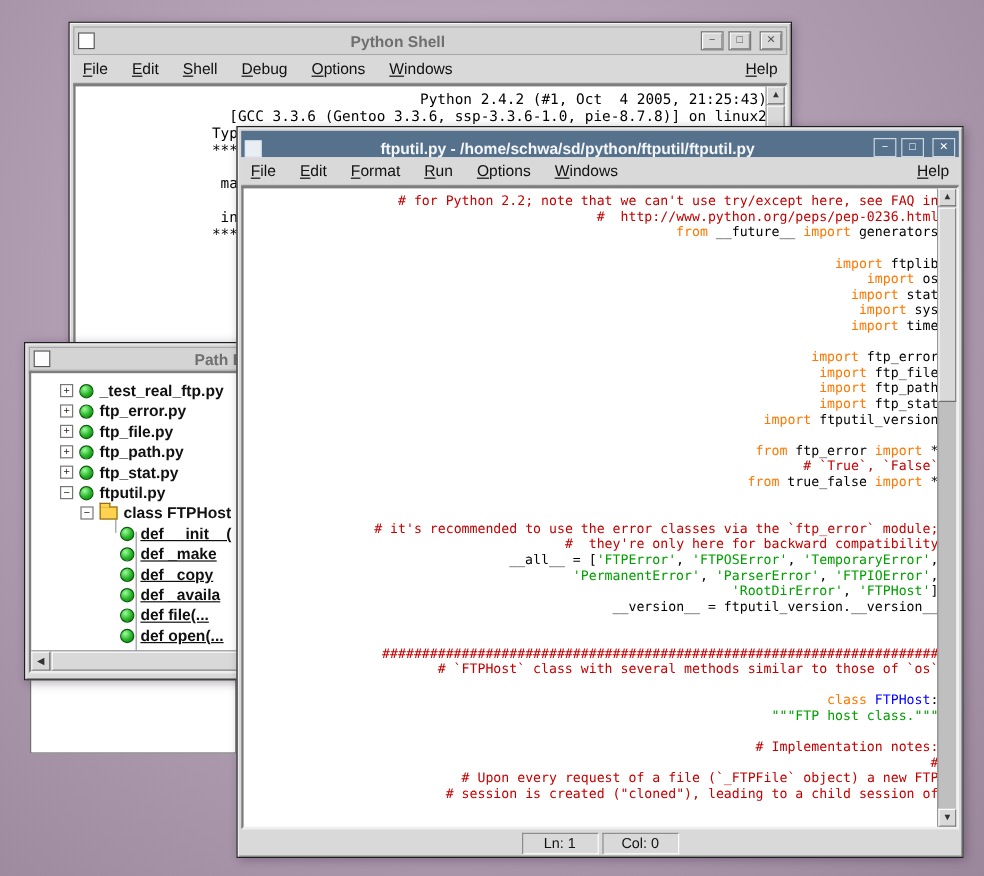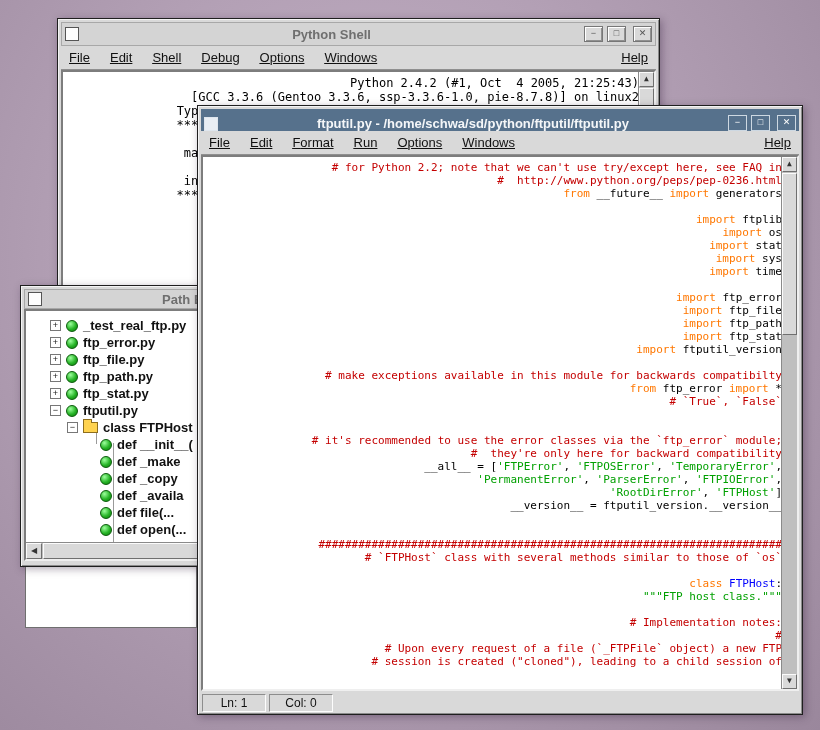--- a/index.html
+++ b/index.html
@@ -21,21 +21,21 @@
   .win-icon{width:12px;height:12px;background:#fdfdfd;border:1px solid #555;flex:0 0 auto;}
   .titlebar.active .win-icon{border-color:#dfe6ee;background:#e9eef4;}
   .tb-btn{width:17px;height:14px;flex:0 0 auto;text-align:center;font-size:9px;line-height:13px;
     font-weight:normal;cursor:default;}
   .inactive .tb-btn{border:1px solid #777;color:#555;background:#d9d9d9;
     box-shadow:inset 1px 1px 0 #fff, inset -1px -1px 0 #909090;}
   .active .tb-btn{border:1px solid #cdd8e2;color:#fff;background:transparent;}
   .tb-close{margin-left:3px;}
   .menubar{display:flex;align-items:center;gap:20px;padding:4px 8px;background:#d9d9d9;
     border-bottom:1px solid #8f8f8f;box-shadow:0 1px 0 #f2f2f2;font-size:13px;color:#111;}
-  .menu-item{display:inline-block;text-decoration:underline;}
+  .menu-item{display:inline-block;}
   .menu-item::first-letter{text-decoration:underline;}
   .menu-help{margin-left:auto;text-align:center;}
   .body-area{position:relative;background:#fff;border:2px solid;border-color:#7d7d7d #efefef #efefef #7d7d7d;
     box-sizing:border-box;overflow:hidden;}
   .code-pane{position:absolute;left:0;top:0;bottom:0;overflow:hidden;padding:4px 0 0 6px;}
   .code-line{white-space:pre;text-align:right;}
   .tok-n{color:#000;}
   .tok-c{color:var(--color-comment);}
   .tok-kw{color:var(--color-keyword);}
   .tok-s{color:var(--color-string);}
@@ -74,42 +74,42 @@
 
   
   #path-window{left:20px;top:285px;width:350px;height:282px;z-index:3;}
   #path-window .titlebar{height:20px;}
   #path-window .body-area{height:252px;}
   .tree{position:absolute;left:0;top:0;right:0;bottom:16px;overflow:hidden;padding-top:6px;
     font-size:13px;font-weight:bold;color:#111;}
   .tree-row{display:flex;align-items:center;height:17px;gap:5px;white-space:nowrap;}
   .tree-row.level-0{padding-left:24px;}
   .tree-row.level-1{padding-left:41px;}
-  .tree-row.level-2{padding-left:58px;}
+  .tree-row.level-2{padding-left:58px;text-decoration:underline;}
   .expander{width:9px;height:9px;border:1px solid #777;background:#fff;flex:0 0 auto;
     font-size:9px;line-height:8px;text-align:center;font-weight:normal;color:#222;}
   .expander.none{visibility:hidden;}
   .tree-icon{flex:0 0 auto;}
   .tree-icon.python-file{width:12px;height:12px;border-radius:50%;
     background:radial-gradient(circle at 35% 30%, #9dff9d 0%, #27b427 55%, #0a7a0a 100%);
     border:1px solid #0a5c0a;box-sizing:border-box;}
   .tree-icon.folder{width:15px;height:11px;background:#ffd34f;border:1px solid #8d6e1d;
     position:relative;box-sizing:border-box;}
   .tree-icon.folder::before{content:"";position:absolute;left:-1px;top:-4px;width:7px;height:3px;
     background:#ffd34f;border:1px solid #8d6e1d;border-bottom:none;}
   .tree-vline{position:absolute;width:1px;background:#9a9a9a;}
   #vline-file{left:70px;top:115px;height:18px;}
   #vline-class{left:87px;top:132px;height:120px;}
 
   
   #editor-window{left:197px;top:105px;width:606px;height:610px;z-index:4;}
   #editor-window .titlebar{height:22px;align-items:flex-end;}
   #editor-window .body-area{height:536px;font:11px/13px "DejaVu Sans Mono",monospace;}
   #editor-window .code-pane{right:15px;margin-left:36px;}
-  .statusbar{display:flex;justify-content:flex-start;align-items:center;gap:3px;height:22px;
+  .statusbar{display:flex;justify-content:center;align-items:center;gap:3px;height:22px;
     padding:2px 1px 0 1px;box-sizing:border-box;}
   .status-cell{border:1px solid;border-color:#8d8d8d #fdfdfd #fdfdfd #8d8d8d;background:#d9d9d9;
     font-size:12px;padding:1px 10px;min-width:42px;text-align:center;color:#111;}
 </style>
 </head>
 <body>
 
 <div class="window" id="shell-window">
   <div class="titlebar inactive">
     <span class="win-icon"></span>
@@ -267,23 +267,23 @@
         <div class="code-line"><span class="tok-kw">import</span><span class="tok-n"> stat</span></div>
         <div class="code-line"><span class="tok-kw">import</span><span class="tok-n"> sys</span></div>
         <div class="code-line"><span class="tok-kw">import</span><span class="tok-n"> time</span></div>
         <div class="code-line">&nbsp;</div>
         <div class="code-line"><span class="tok-kw">import</span><span class="tok-n"> ftp_error</span></div>
         <div class="code-line"><span class="tok-kw">import</span><span class="tok-n"> ftp_file</span></div>
         <div class="code-line"><span class="tok-kw">import</span><span class="tok-n"> ftp_path</span></div>
         <div class="code-line"><span class="tok-kw">import</span><span class="tok-n"> ftp_stat</span></div>
         <div class="code-line"><span class="tok-kw">import</span><span class="tok-n"> ftputil_version</span></div>
         <div class="code-line">&nbsp;</div>
-        <div class="code-line"><span class="tok-c"># make exceptions available in this module for backwards compatibilty</span></div>
         <div class="code-line"><span class="tok-kw">from</span><span class="tok-n"> ftp_error </span><span class="tok-kw">import</span><span class="tok-n"> *</span></div>
         <div class="code-line"><span class="tok-c"># `True`, `False`</span></div>
+        <div class="code-line"><span class="tok-kw">from</span><span class="tok-n"> true_false </span><span class="tok-kw">import</span><span class="tok-n"> *</span></div>
         <div class="code-line">&nbsp;</div>
         <div class="code-line">&nbsp;</div>
         <div class="code-line"><span class="tok-c"># it's recommended to use the error classes via the `ftp_error` module;</span></div>
         <div class="code-line"><span class="tok-c">#  they're only here for backward compatibility</span></div>
         <div class="code-line"><span class="tok-n">__all__ = [</span><span class="tok-s">'FTPError'</span><span class="tok-n">, </span><span class="tok-s">'FTPOSError'</span><span class="tok-n">, </span><span class="tok-s">'TemporaryError'</span><span class="tok-n">,</span></div>
         <div class="code-line"><span class="tok-n">           </span><span class="tok-s">'PermanentError'</span><span class="tok-n">, </span><span class="tok-s">'ParserError'</span><span class="tok-n">, </span><span class="tok-s">'FTPIOError'</span><span class="tok-n">,</span></div>
         <div class="code-line"><span class="tok-n">           </span><span class="tok-s">'RootDirError'</span><span class="tok-n">, </span><span class="tok-s">'FTPHost'</span><span class="tok-n">]</span></div>
         <div class="code-line"><span class="tok-n">__version__ = ftputil_version.__version__</span></div>
         <div class="code-line">&nbsp;</div>
         <div class="code-line">&nbsp;</div>

